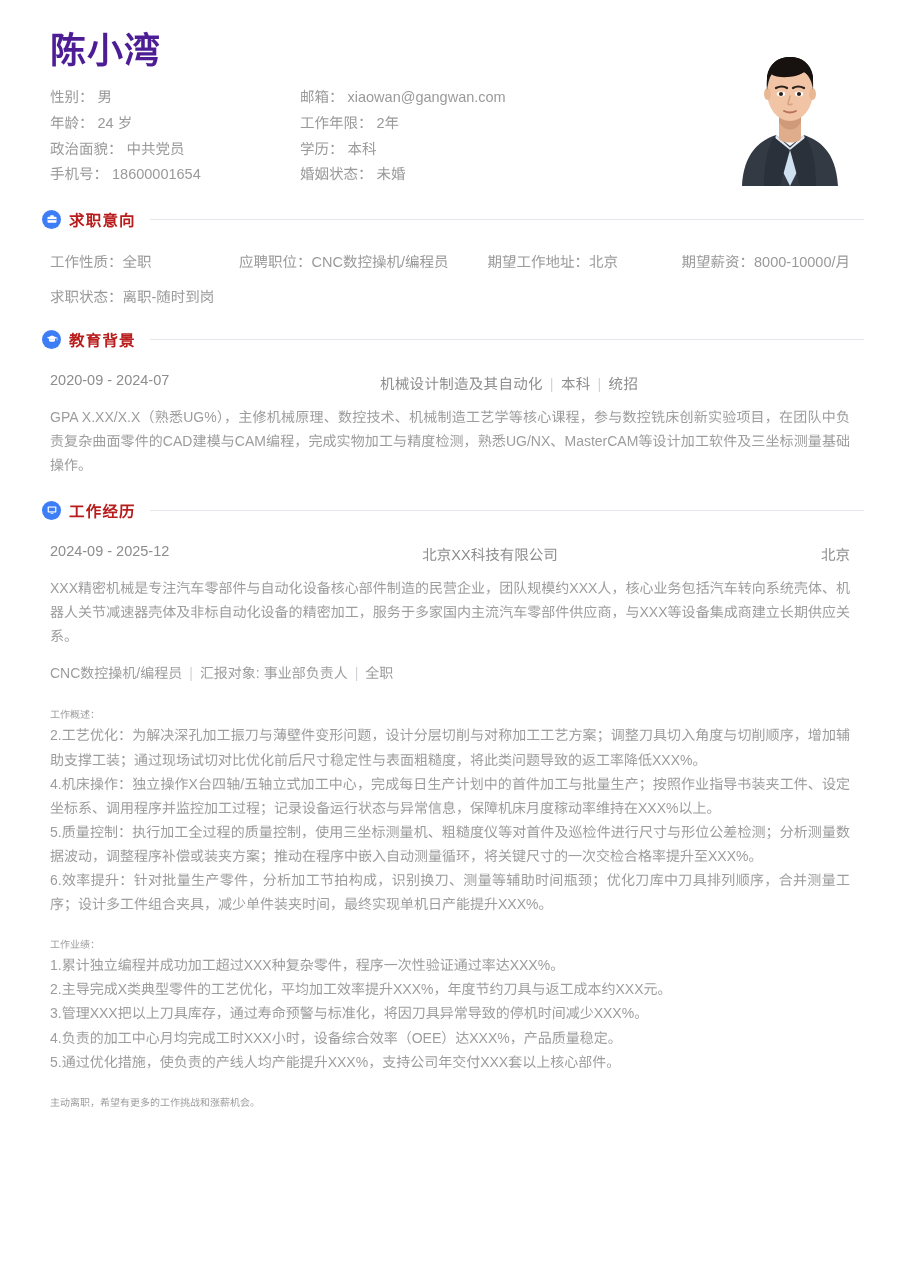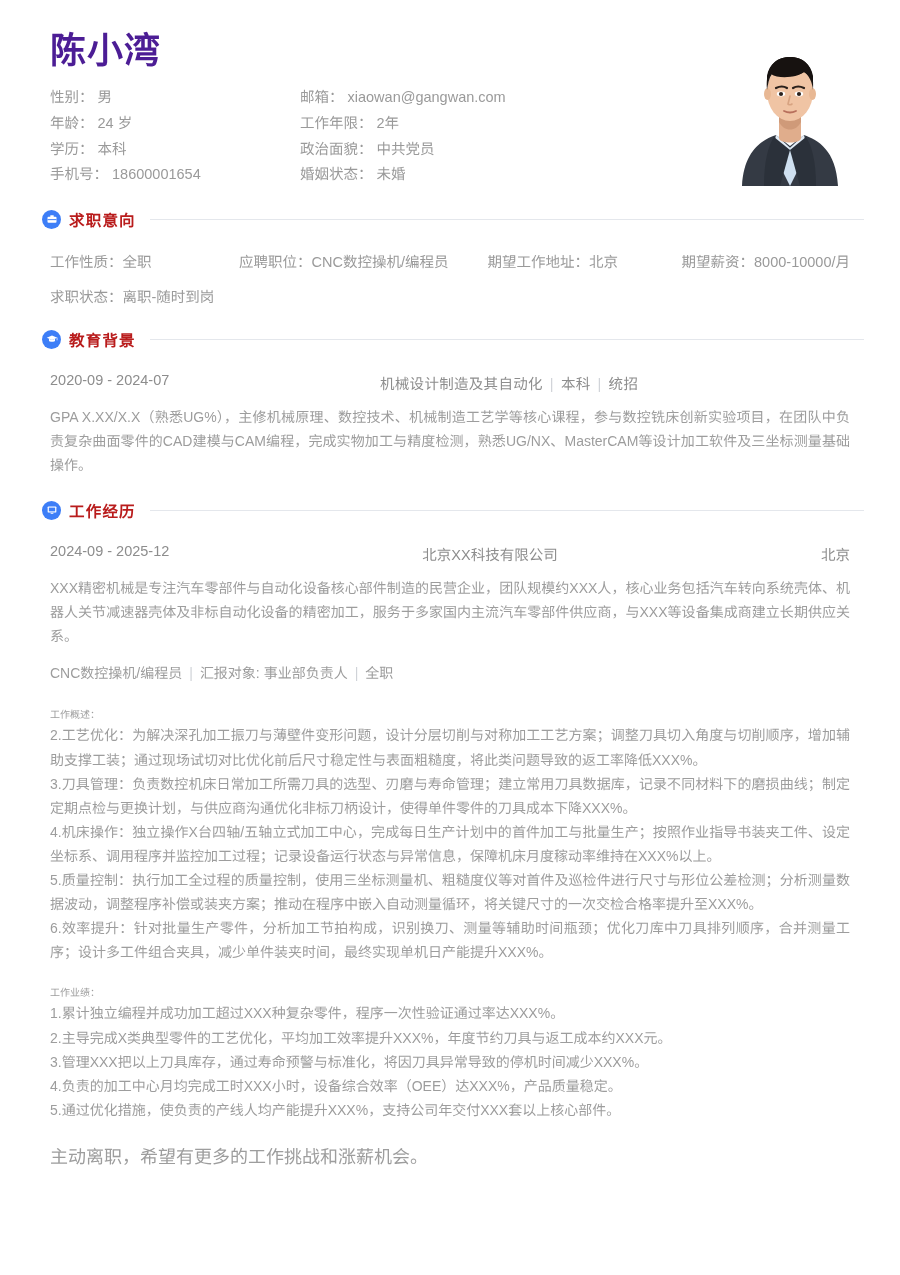--- a/index.html
+++ b/index.html
@@ -147,21 +147,21 @@
   }
   .block { margin-top: 20px; }
   .block .lead { font-size: 10px; line-height: 1.72; color: #9d9d9d; }
   .block .item {
     font-size: 14px;
     line-height: 1.72;
     color: #9d9d9d;
     text-align: justify;
   }
   .closing {
-    font-size: 18px;
+    font-size: 10px;
     line-height: 1.72;
     color: #9d9d9d;
     margin-top: 20px;
   }
 </style>
 </head>
 <body>
 
 <div class="page">
 
@@ -177,24 +177,24 @@
       </div>
 
       <div class="field">
         <span class="lbl">年龄：</span><span class="val">24 岁</span>
       </div>
       <div class="field">
         <span class="lbl">工作年限：</span><span class="val">2年</span>
       </div>
 
       <div class="field">
+        <span class="lbl">政治面貌：</span><span class="val">中共党员</span>
+      </div>
+      <div class="field">
         <span class="lbl">学历：</span><span class="val">本科</span>
-      </div>
-      <div class="field">
-        <span class="lbl">政治面貌：</span><span class="val">中共党员</span>
       </div>
 
       <div class="field">
         <span class="lbl">手机号：</span><span class="val">18600001654</span>
       </div>
       <div class="field">
         <span class="lbl">婚姻状态：</span><span class="val">未婚</span>
       </div>
     </div>
 
@@ -318,21 +318,20 @@
 
       <p class="para">XXX精密机械是专注汽车零部件与自动化设备核心部件制造的民营企业，团队规模约XXX人，核心业务包括汽车转向系统壳体、机器人关节减速器壳体及非标自动化设备的精密加工，服务于多家国内主流汽车零部件供应商，与XXX等设备集成商建立长期供应关系。</p>
 
       <div class="meta-line">
         <span>CNC数控操机/编程员</span><span class="sep">|</span><span>汇报对象: 事业部负责人</span><span class="sep">|</span><span>全职</span>
       </div>
 
       <div class="block">
         <div class="lead">工作概述：</div>
         <div class="item">2.工艺优化：为解决深孔加工振刀与薄壁件变形问题，设计分层切削与对称加工工艺方案；调整刀具切入角度与切削顺序，增加辅助支撑工装；通过现场试切对比优化前后尺寸稳定性与表面粗糙度，将此类问题导致的返工率降低XXX%。</div>
-        <div class="item">3.刀具管理：负责数控机床日常加工所需刀具的选型、刃磨与寿命管理；建立常用刀具数据库，记录不同材料下的磨损曲线；制定定期点检与更换计划，与供应商沟通优化非标刀柄设计，使得单件零件的刀具成本下降XXX%。</div>
         <div class="item">4.机床操作：独立操作X台四轴/五轴立式加工中心，完成每日生产计划中的首件加工与批量生产；按照作业指导书装夹工件、设定坐标系、调用程序并监控加工过程；记录设备运行状态与异常信息，保障机床月度稼动率维持在XXX%以上。</div>
         <div class="item">5.质量控制：执行加工全过程的质量控制，使用三坐标测量机、粗糙度仪等对首件及巡检件进行尺寸与形位公差检测；分析测量数据波动，调整程序补偿或装夹方案；推动在程序中嵌入自动测量循环，将关键尺寸的一次交检合格率提升至XXX%。</div>
         <div class="item">6.效率提升：针对批量生产零件，分析加工节拍构成，识别换刀、测量等辅助时间瓶颈；优化刀库中刀具排列顺序，合并测量工序；设计多工件组合夹具，减少单件装夹时间，最终实现单机日产能提升XXX%。</div>
       </div>
 
       <div class="block">
         <div class="lead">工作业绩：</div>
         <div class="item">1.累计独立编程并成功加工超过XXX种复杂零件，程序一次性验证通过率达XXX%。</div>
         <div class="item">2.主导完成X类典型零件的工艺优化，平均加工效率提升XXX%，年度节约刀具与返工成本约XXX元。</div>
         <div class="item">3.管理XXX把以上刀具库存，通过寿命预警与标准化，将因刀具异常导致的停机时间减少XXX%。</div>

